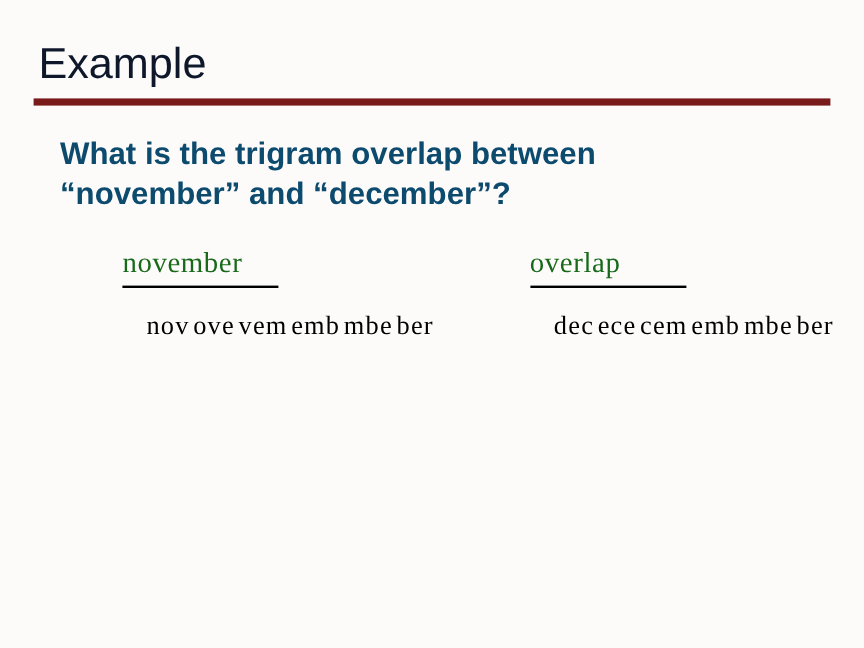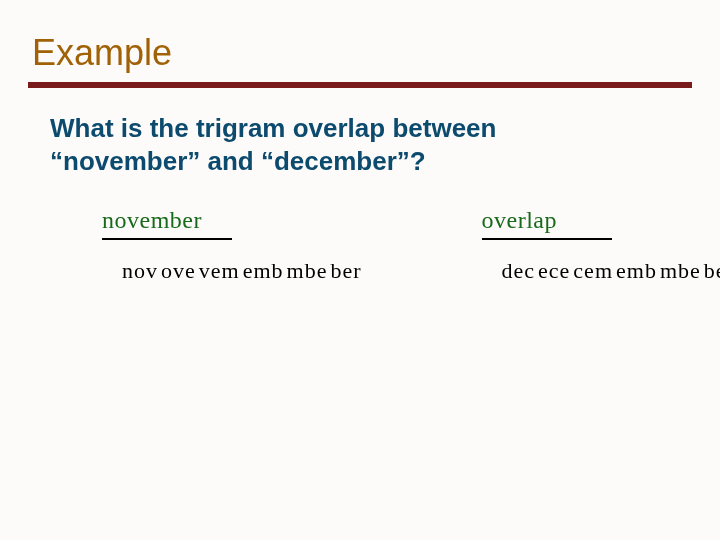--- a/index.html
+++ b/index.html
@@ -10,21 +10,21 @@
     font-family: Arial, Helvetica, sans-serif;
     color: #000;
     overflow: hidden;
   }
   .slide {
     padding: 32px 28px 0 28px;
   }
   .title {
     font-size: 36px;
     font-weight: 400;
-    color: #a16207;
+    color: #0f172a;
     margin-bottom: 8px;
     margin-left: 4px;
   }
   .title-rule {
     border: none;
     border-top: 6px solid #7a1b1b;
     margin-bottom: 24px;
   }
   .question {
     font-size: 26px;
@@ -32,21 +32,21 @@
     color: #0c4a6e;
     margin-left: 22px;
     margin-right: 40px;
     line-height: 1.25;
     margin-bottom: 30px;
   }
   .columns {
     display: flex;
     justify-content: flex-start;
     margin-left: 74px;
-    gap: 120px;
+    gap: 80px;
   }
   .col {
     display: flex;
     flex-direction: column;
     align-items: flex-start;
   }
   .word {
     font-family: Georgia, 'Times New Roman', serif;
     font-size: 24px;
     color: #186a1a;

